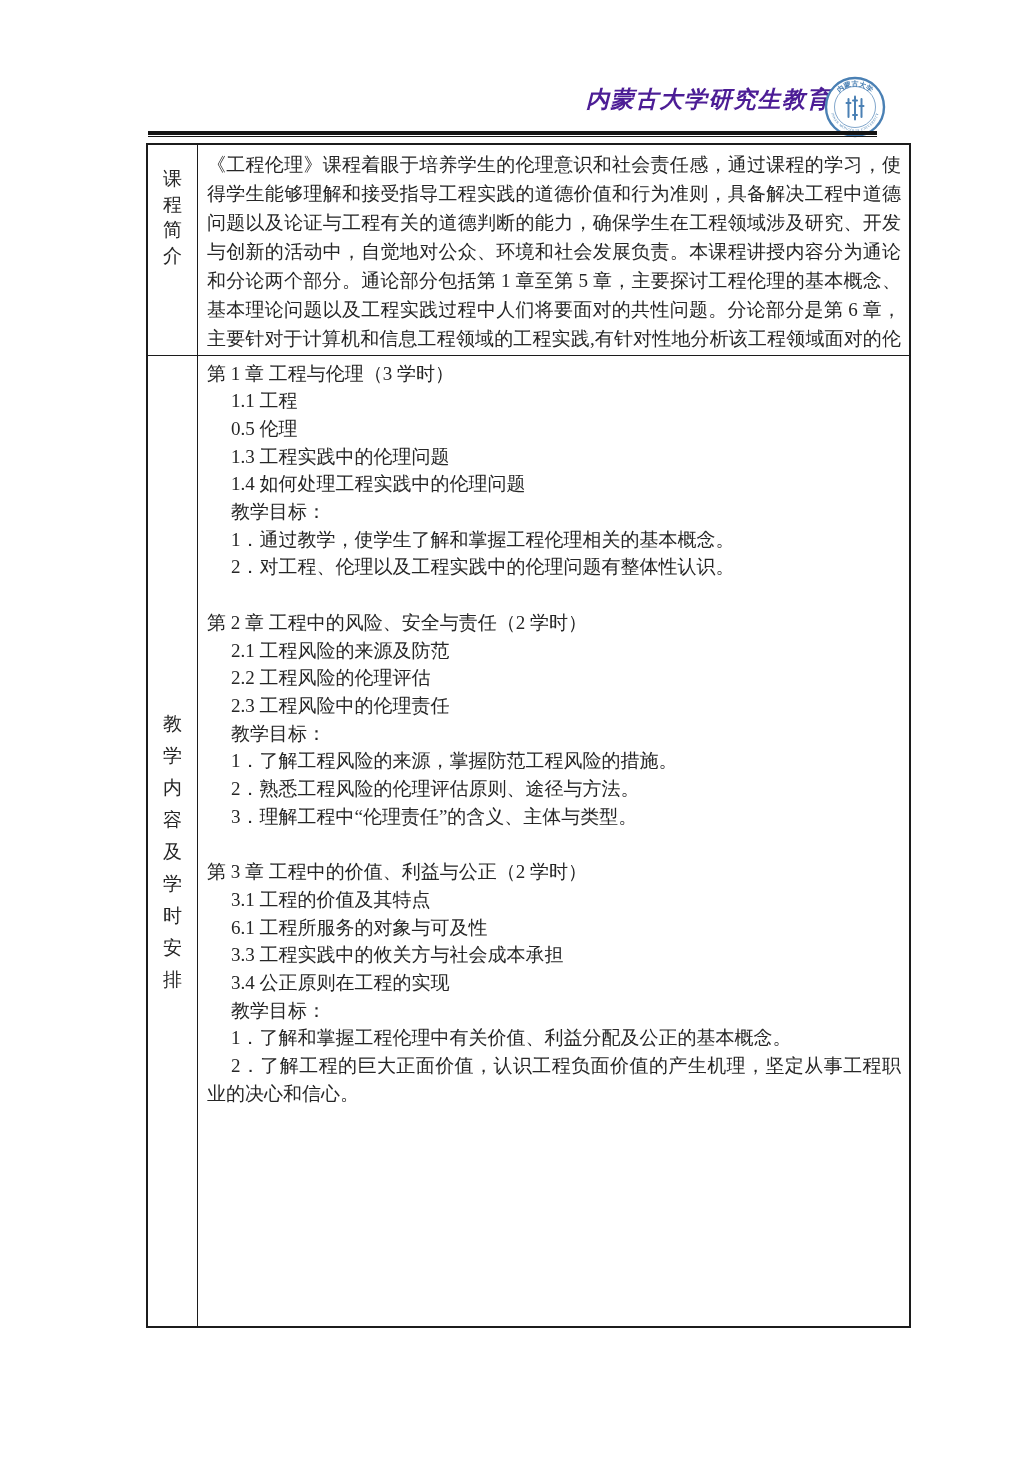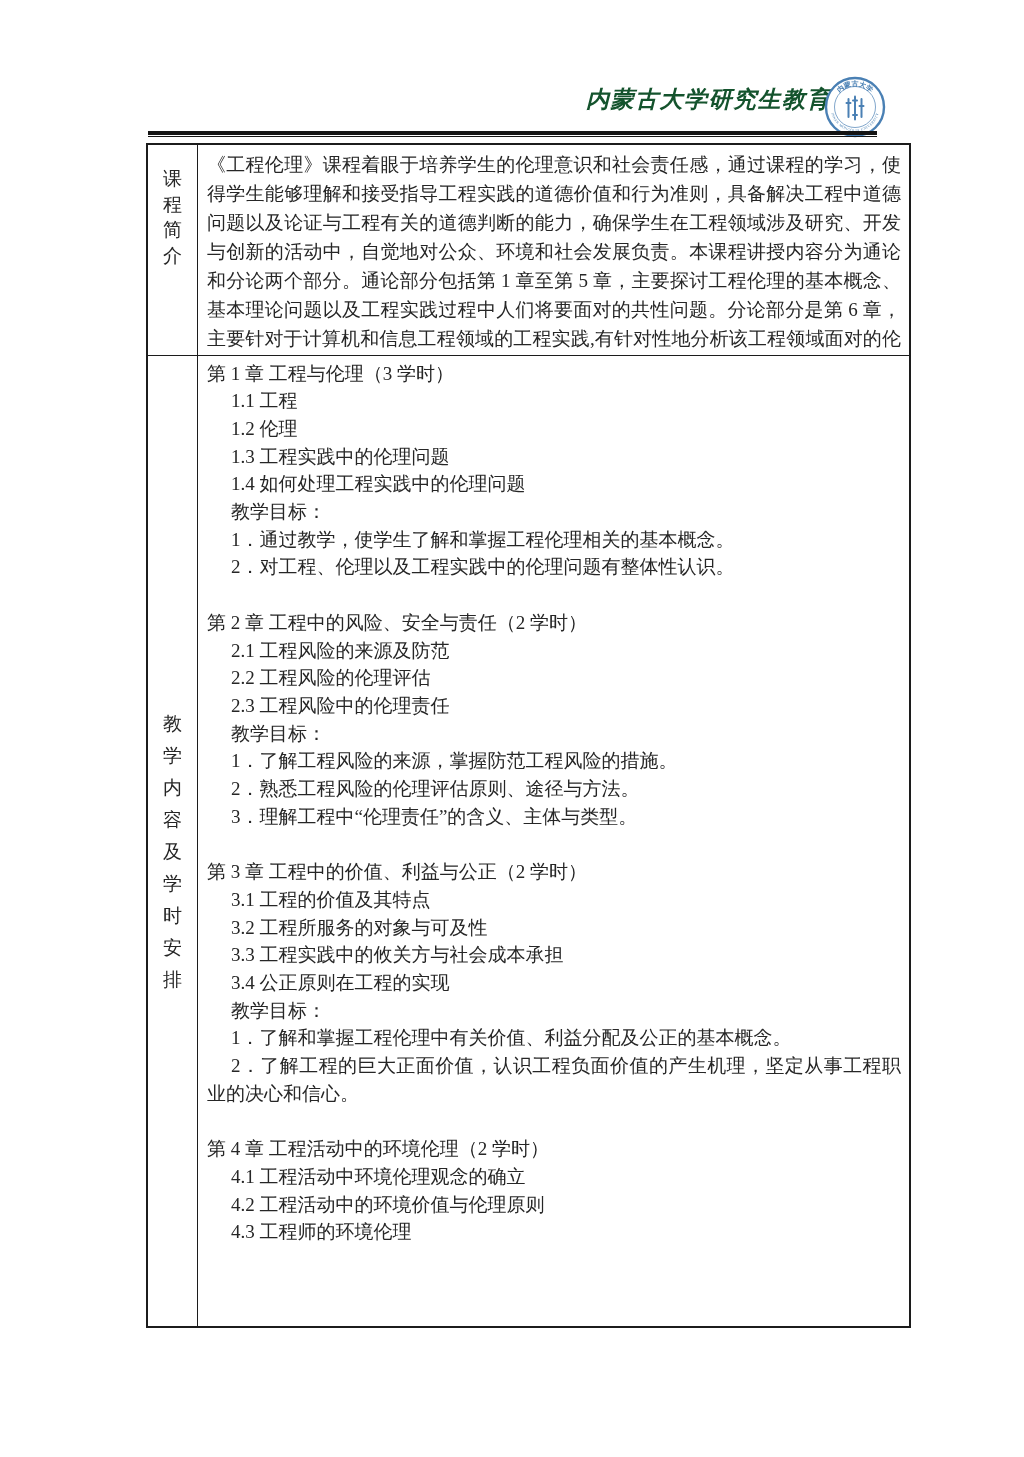--- a/index.html
+++ b/index.html
@@ -17,21 +17,21 @@
 
   
   .header-title {
     position: absolute;
     left: 586px;
     top: 84px;
     font-size: 23px;
     font-weight: bold;
     font-style: italic;
     letter-spacing: 1.5px;
-    color: #14532d;
+    color: #4c1d95;
     white-space: nowrap;
   }
   .logo {
     position: absolute;
     left: 824px;
     top: 76px;
     width: 62px;
     height: 62px;
   }
   .header-rule {
@@ -154,50 +154,44 @@
           <span class="vchar">及</span>
           <span class="vchar">学</span>
           <span class="vchar">时</span>
           <span class="vchar">安</span>
           <span class="vchar">排</span>
         </div>
       <div class="content-cell content-row2">
           <div class="chapter">
             <p class="ch-title">第 1 章 工程与伦理（3 学时）</p>
             <p class="indent">1.1 工程</p>
-            <p class="indent">1.2 伦理</p>
+            <p class="indent">0.5 伦理</p>
             <p class="indent">1.3 工程实践中的伦理问题</p>
             <p class="indent">1.4 如何处理工程实践中的伦理问题</p>
             <p class="indent">教学目标：</p>
             <p class="indent justify">1．通过教学，使学生了解和掌握工程伦理相关的基本概念。</p>
             <p class="indent justify">2．对工程、伦理以及工程实践中的伦理问题有整体性认识。</p>
           </div>
           <div class="chapter">
             <p class="ch-title">第 2 章 工程中的风险、安全与责任（2 学时）</p>
             <p class="indent">2.1 工程风险的来源及防范</p>
             <p class="indent">2.2 工程风险的伦理评估</p>
             <p class="indent">2.3 工程风险中的伦理责任</p>
             <p class="indent">教学目标：</p>
             <p class="indent justify">1．了解工程风险的来源，掌握防范工程风险的措施。</p>
             <p class="indent justify">2．熟悉工程风险的伦理评估原则、途径与方法。</p>
             <p class="indent justify">3．理解工程中“伦理责任”的含义、主体与类型。</p>
           </div>
           <div class="chapter">
             <p class="ch-title">第 3 章 工程中的价值、利益与公正（2 学时）</p>
             <p class="indent">3.1 工程的价值及其特点</p>
-            <p class="indent">3.2 工程所服务的对象与可及性</p>
+            <p class="indent">6.1 工程所服务的对象与可及性</p>
             <p class="indent">3.3 工程实践中的攸关方与社会成本承担</p>
             <p class="indent">3.4 公正原则在工程的实现</p>
             <p class="indent">教学目标：</p>
             <p class="indent justify">1．了解和掌握工程伦理中有关价值、利益分配及公正的基本概念。</p>
             <p class="indent justify">2．了解工程的巨大正面价值，认识工程负面价值的产生机理，坚定从事工程职业的决心和信心。</p>
-          </div>
-          <div class="chapter">
-            <p class="ch-title">第 4 章 工程活动中的环境伦理（2 学时）</p>
-            <p class="indent">4.1 工程活动中环境伦理观念的确立</p>
-            <p class="indent">4.2 工程活动中的环境价值与伦理原则</p>
-            <p class="indent">4.3 工程师的环境伦理</p>
           </div>
         </div>
     </div>
 
   </div>
 </div>
 
 </body></html>

